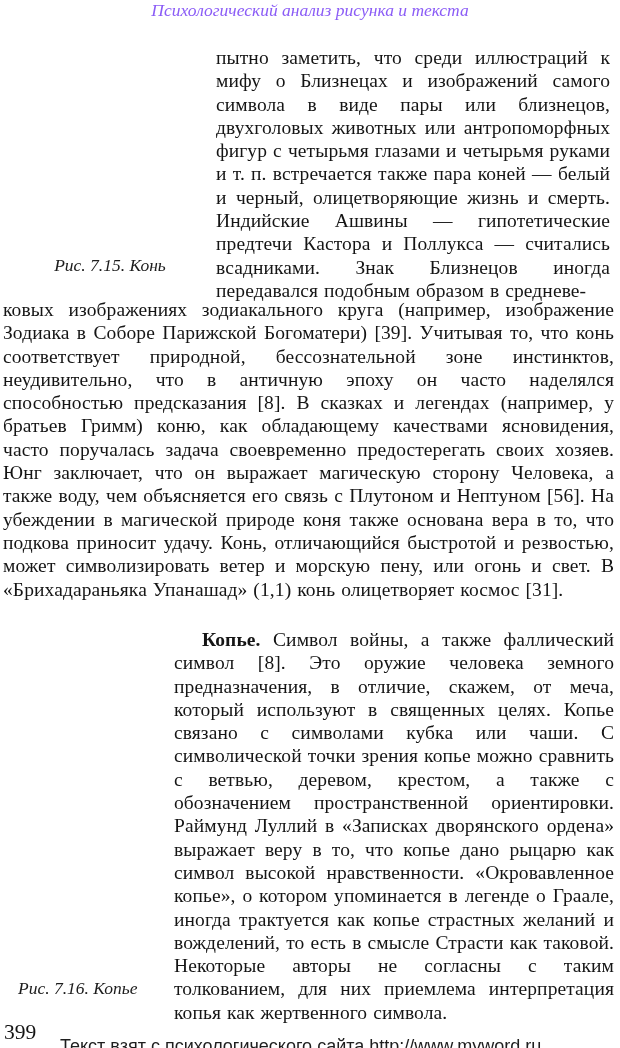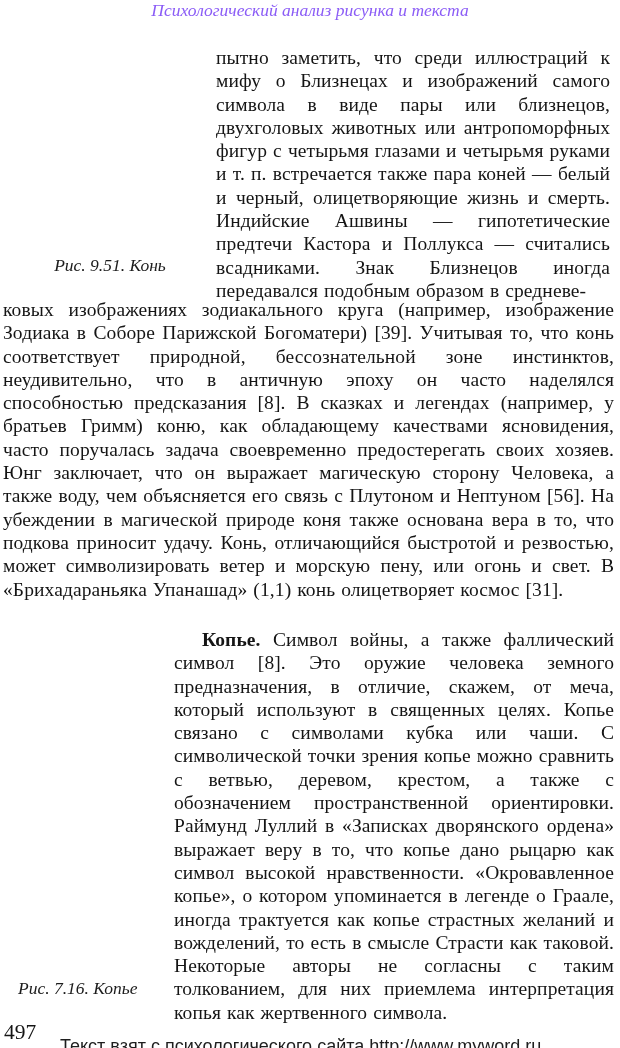--- a/index.html
+++ b/index.html
@@ -113,29 +113,29 @@
 <body>
 
 <div class="page">
 
   <div class="running-header">Психологический анализ рисунка и текста</div>
 
   <div class="figure-area figure-7-15-area"></div>
 
   <div class="body-text block-right-top">пытно заметить, что среди иллюстраций к мифу о Близнецах и изображений самого символа в виде пары или близнецов, двухголовых животных или антропоморфных фигур с четырьмя глазами и четырьмя руками и т. п. встречается также пара коней — белый и черный, олицетворяющие жизнь и смерть. Индийские Ашвины — гипотетические предтечи Кастора и Поллукса — считались всадниками. Знак Близнецов иногда передавался подобным образом в средневе-</div>
 
-  <div class="figure-caption caption-7-15">Рис. 9.51. Конь</div>
+  <div class="figure-caption caption-7-15">Рис. 7.15. Конь</div>
 
   <div class="body-text block-full">ковых изображениях зодиакального круга (например, изображение Зодиака в Соборе Парижской Богоматери) [39]. Учитывая то, что конь соответствует природной, бессознательной зоне инстинктов, неудивительно, что в античную эпоху он часто наделялся способностью предсказания [8]. В сказках и легендах (например, у братьев Гримм) коню, как обладающему качествами ясновидения, часто поручалась задача своевременно предостерегать своих хозяев. Юнг заключает, что он выражает магическую сторону Человека, а также воду, чем объясняется его связь с Плутоном и Нептуном [56]. На убеждении в магической природе коня также основана вера в то, что подкова приносит удачу. Конь, отличающийся быстротой и резвостью, может символизировать ветер и морскую пену, или огонь и свет. В «Брихадараньяка Упанашад» (1,1) конь олицетворяет космос [31].</div>
 
   <div class="figure-area figure-7-16-area"></div>
 
   <div class="body-text block-right-bottom">
     <span class="term-lead">Копье.</span><span> Символ войны, а также фаллический символ [8]. Это оружие человека земного предназначения, в отличие, скажем, от меча, который используют в священных целях. Копье связано с символами кубка или чаши. С символической точки зрения копье можно сравнить с ветвью, деревом, крестом, а также с обозначением пространственной ориентировки. Раймунд Луллий в «Записках дворянского ордена» выражает веру в то, что копье дано рыцарю как символ высокой нравственности. «Окровавленное копье», о котором упоминается в легенде о Граале, иногда трактуется как копье страстных желаний и вожделений, то есть в смысле Страсти как таковой. Некоторые авторы не согласны с таким толкованием, для них приемлема интерпретация копья как жертвенного символа.</span>
   </div>
 
   <div class="figure-caption caption-7-16">Рис. 7.16. Копье</div>
 
   <div class="footer-note">Текст взят с психологического сайта http://www.myword.ru</div>
 
-  <div class="page-number">497</div>
+  <div class="page-number">399</div>
 
 </div>
 
 </body></html>

